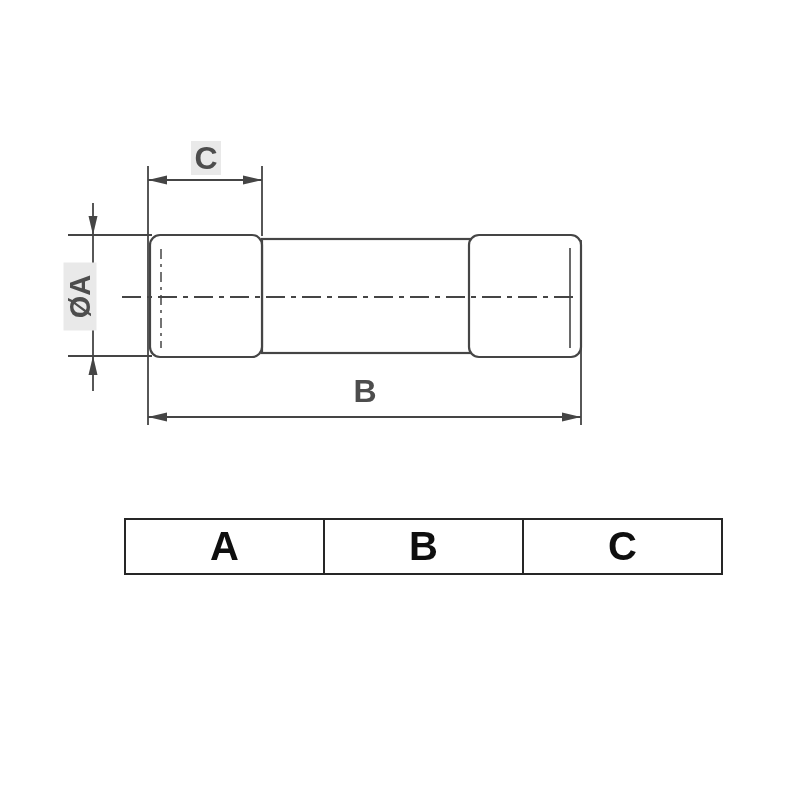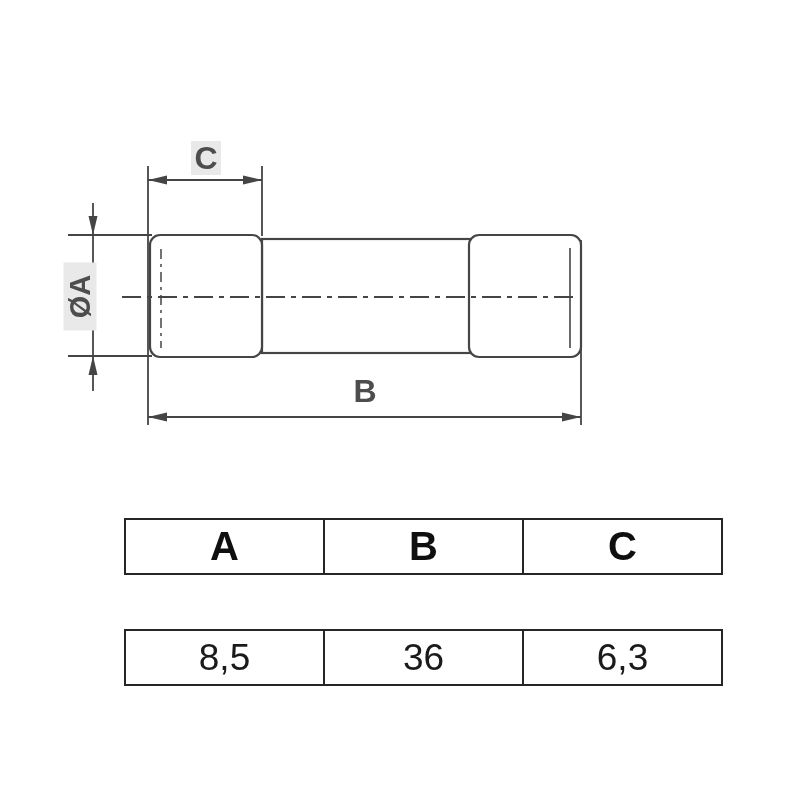--- a/index.html
+++ b/index.html
@@ -82,19 +82,14 @@
   <span class="dim-label boxed label-dia">ØA</span>
 
   <span class="dim-label label-b">B</span>
 
   <div class="tbl tbl-header">
     <div class="cell">A</div>
     <div class="cell">B</div>
     <div class="cell">C</div>
   </div>
 
-  <div class="tbl tbl-values">
-    <div class="cell">8,5</div>
-    <div class="cell">36</div>
-    <div class="cell">6,3</div>
-  </div>
 
 </div>
 
 </body></html>

